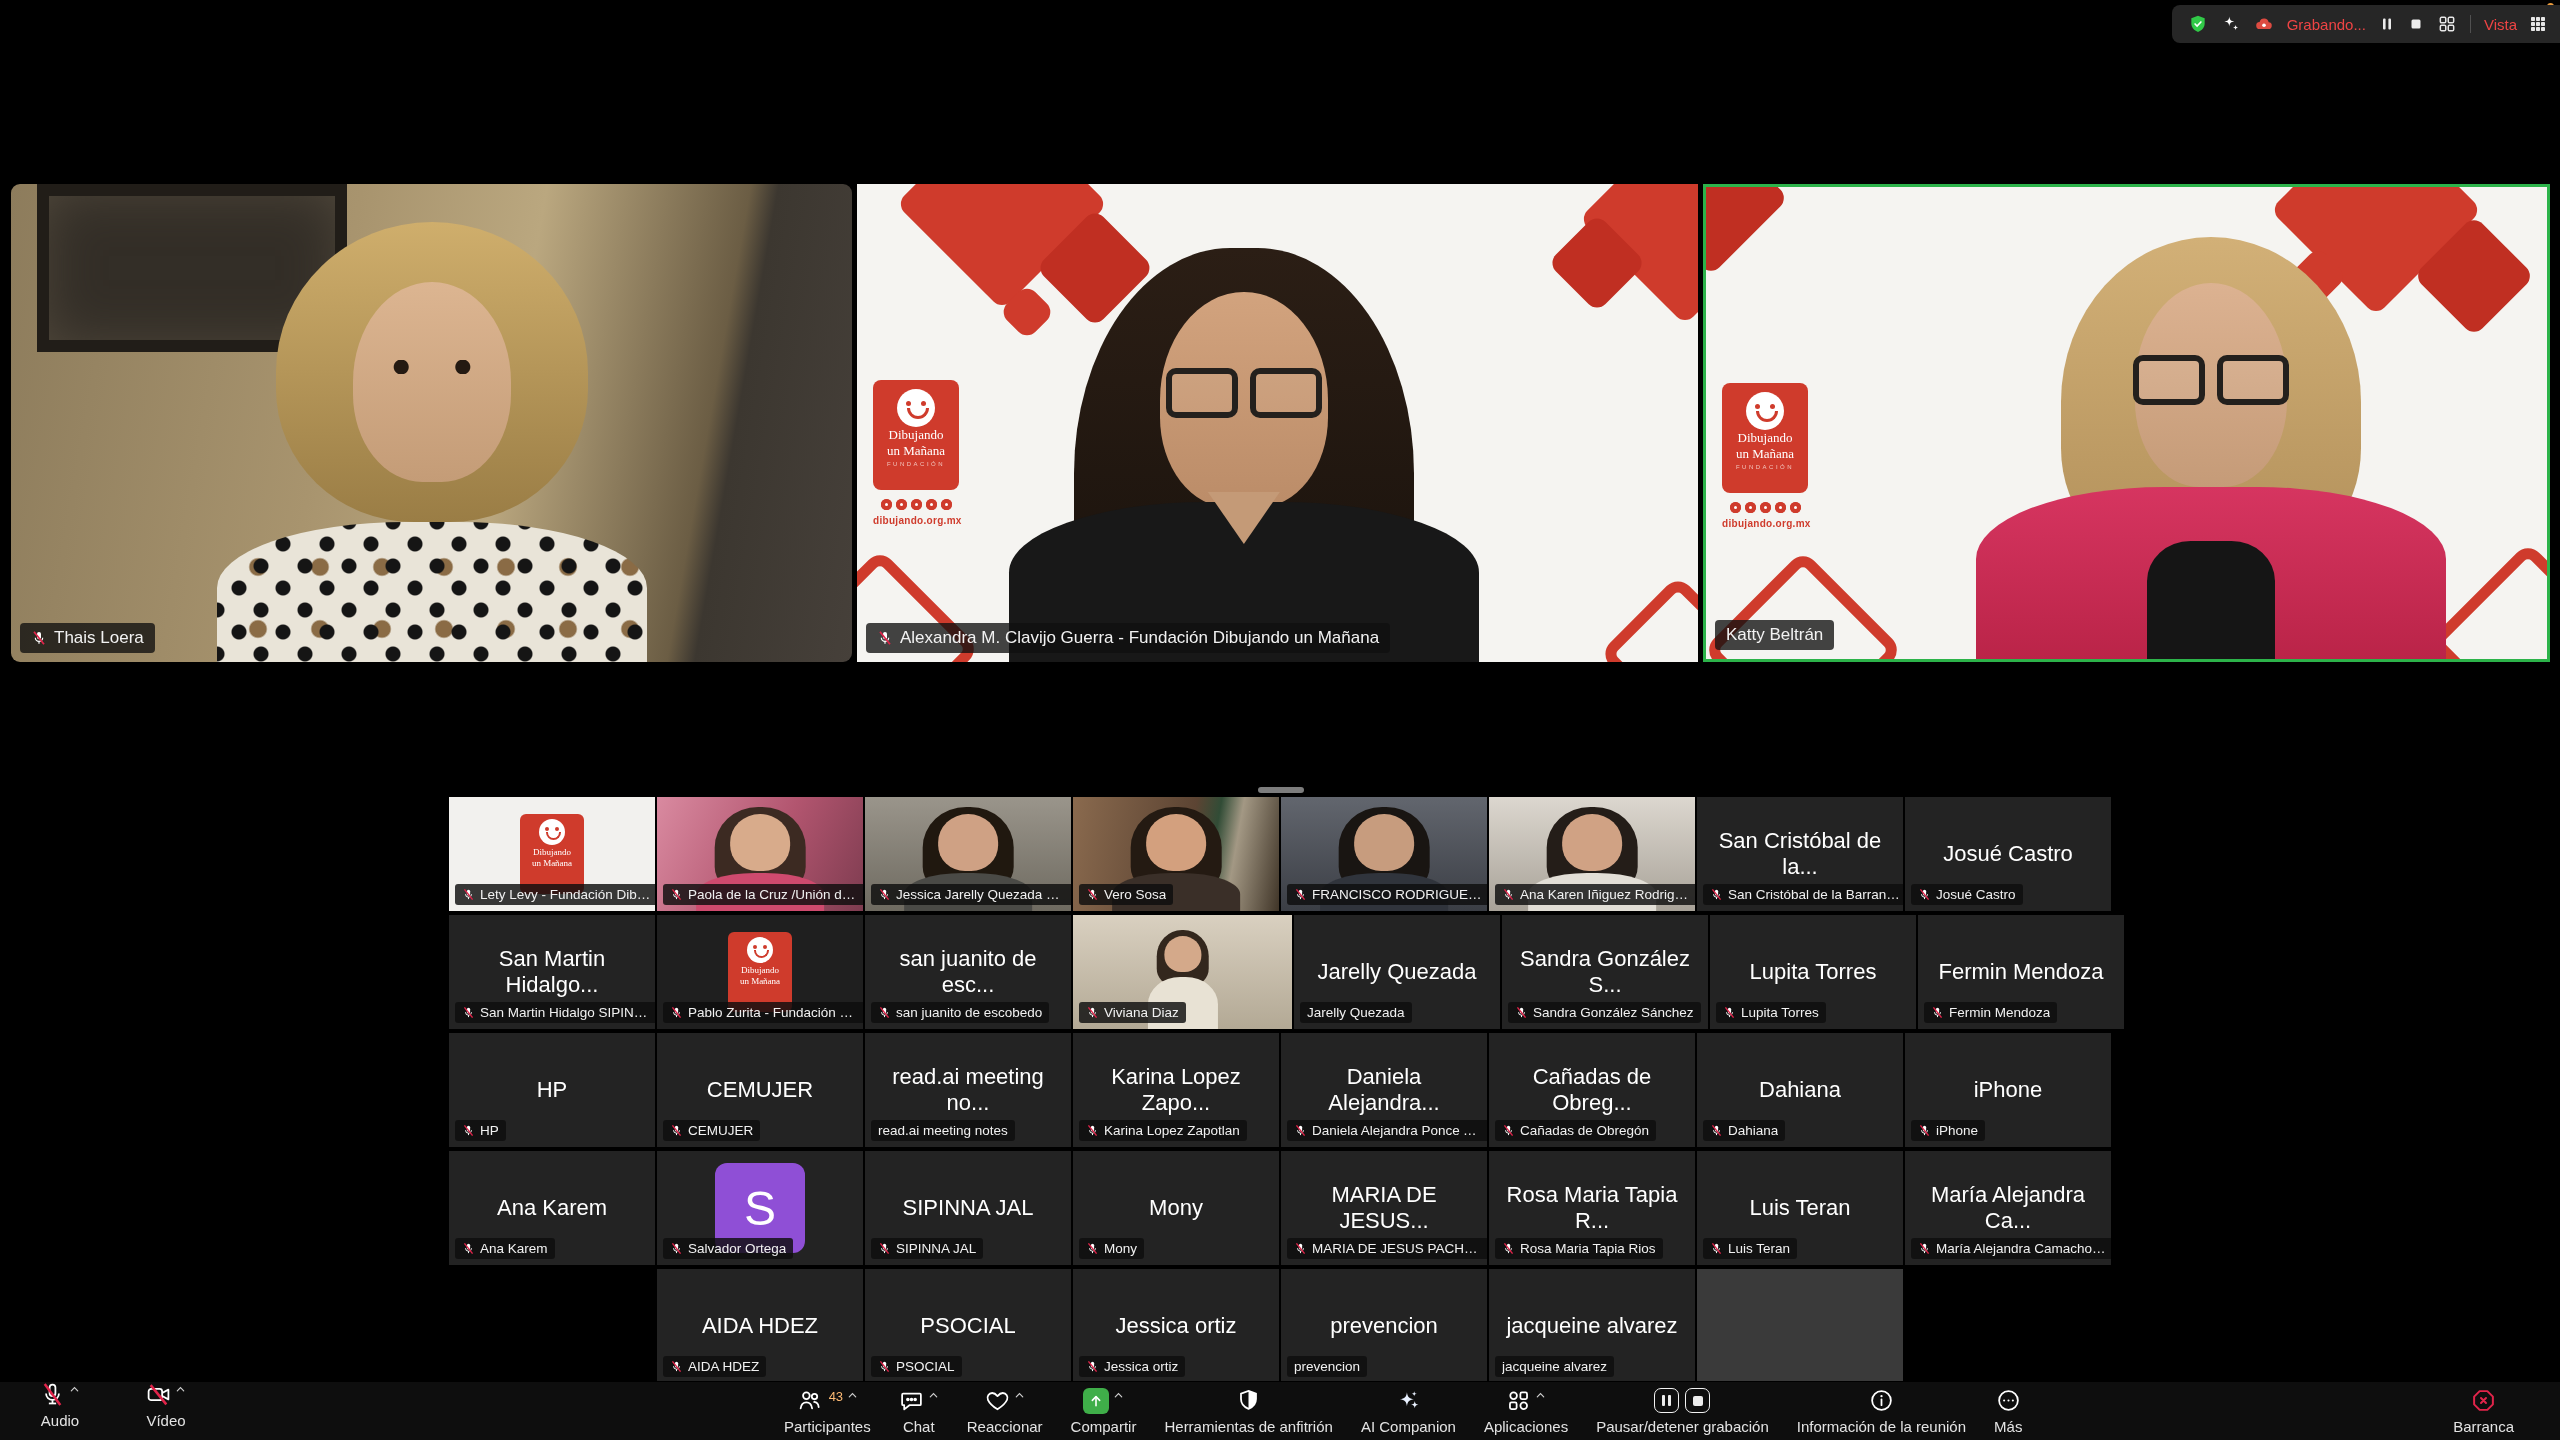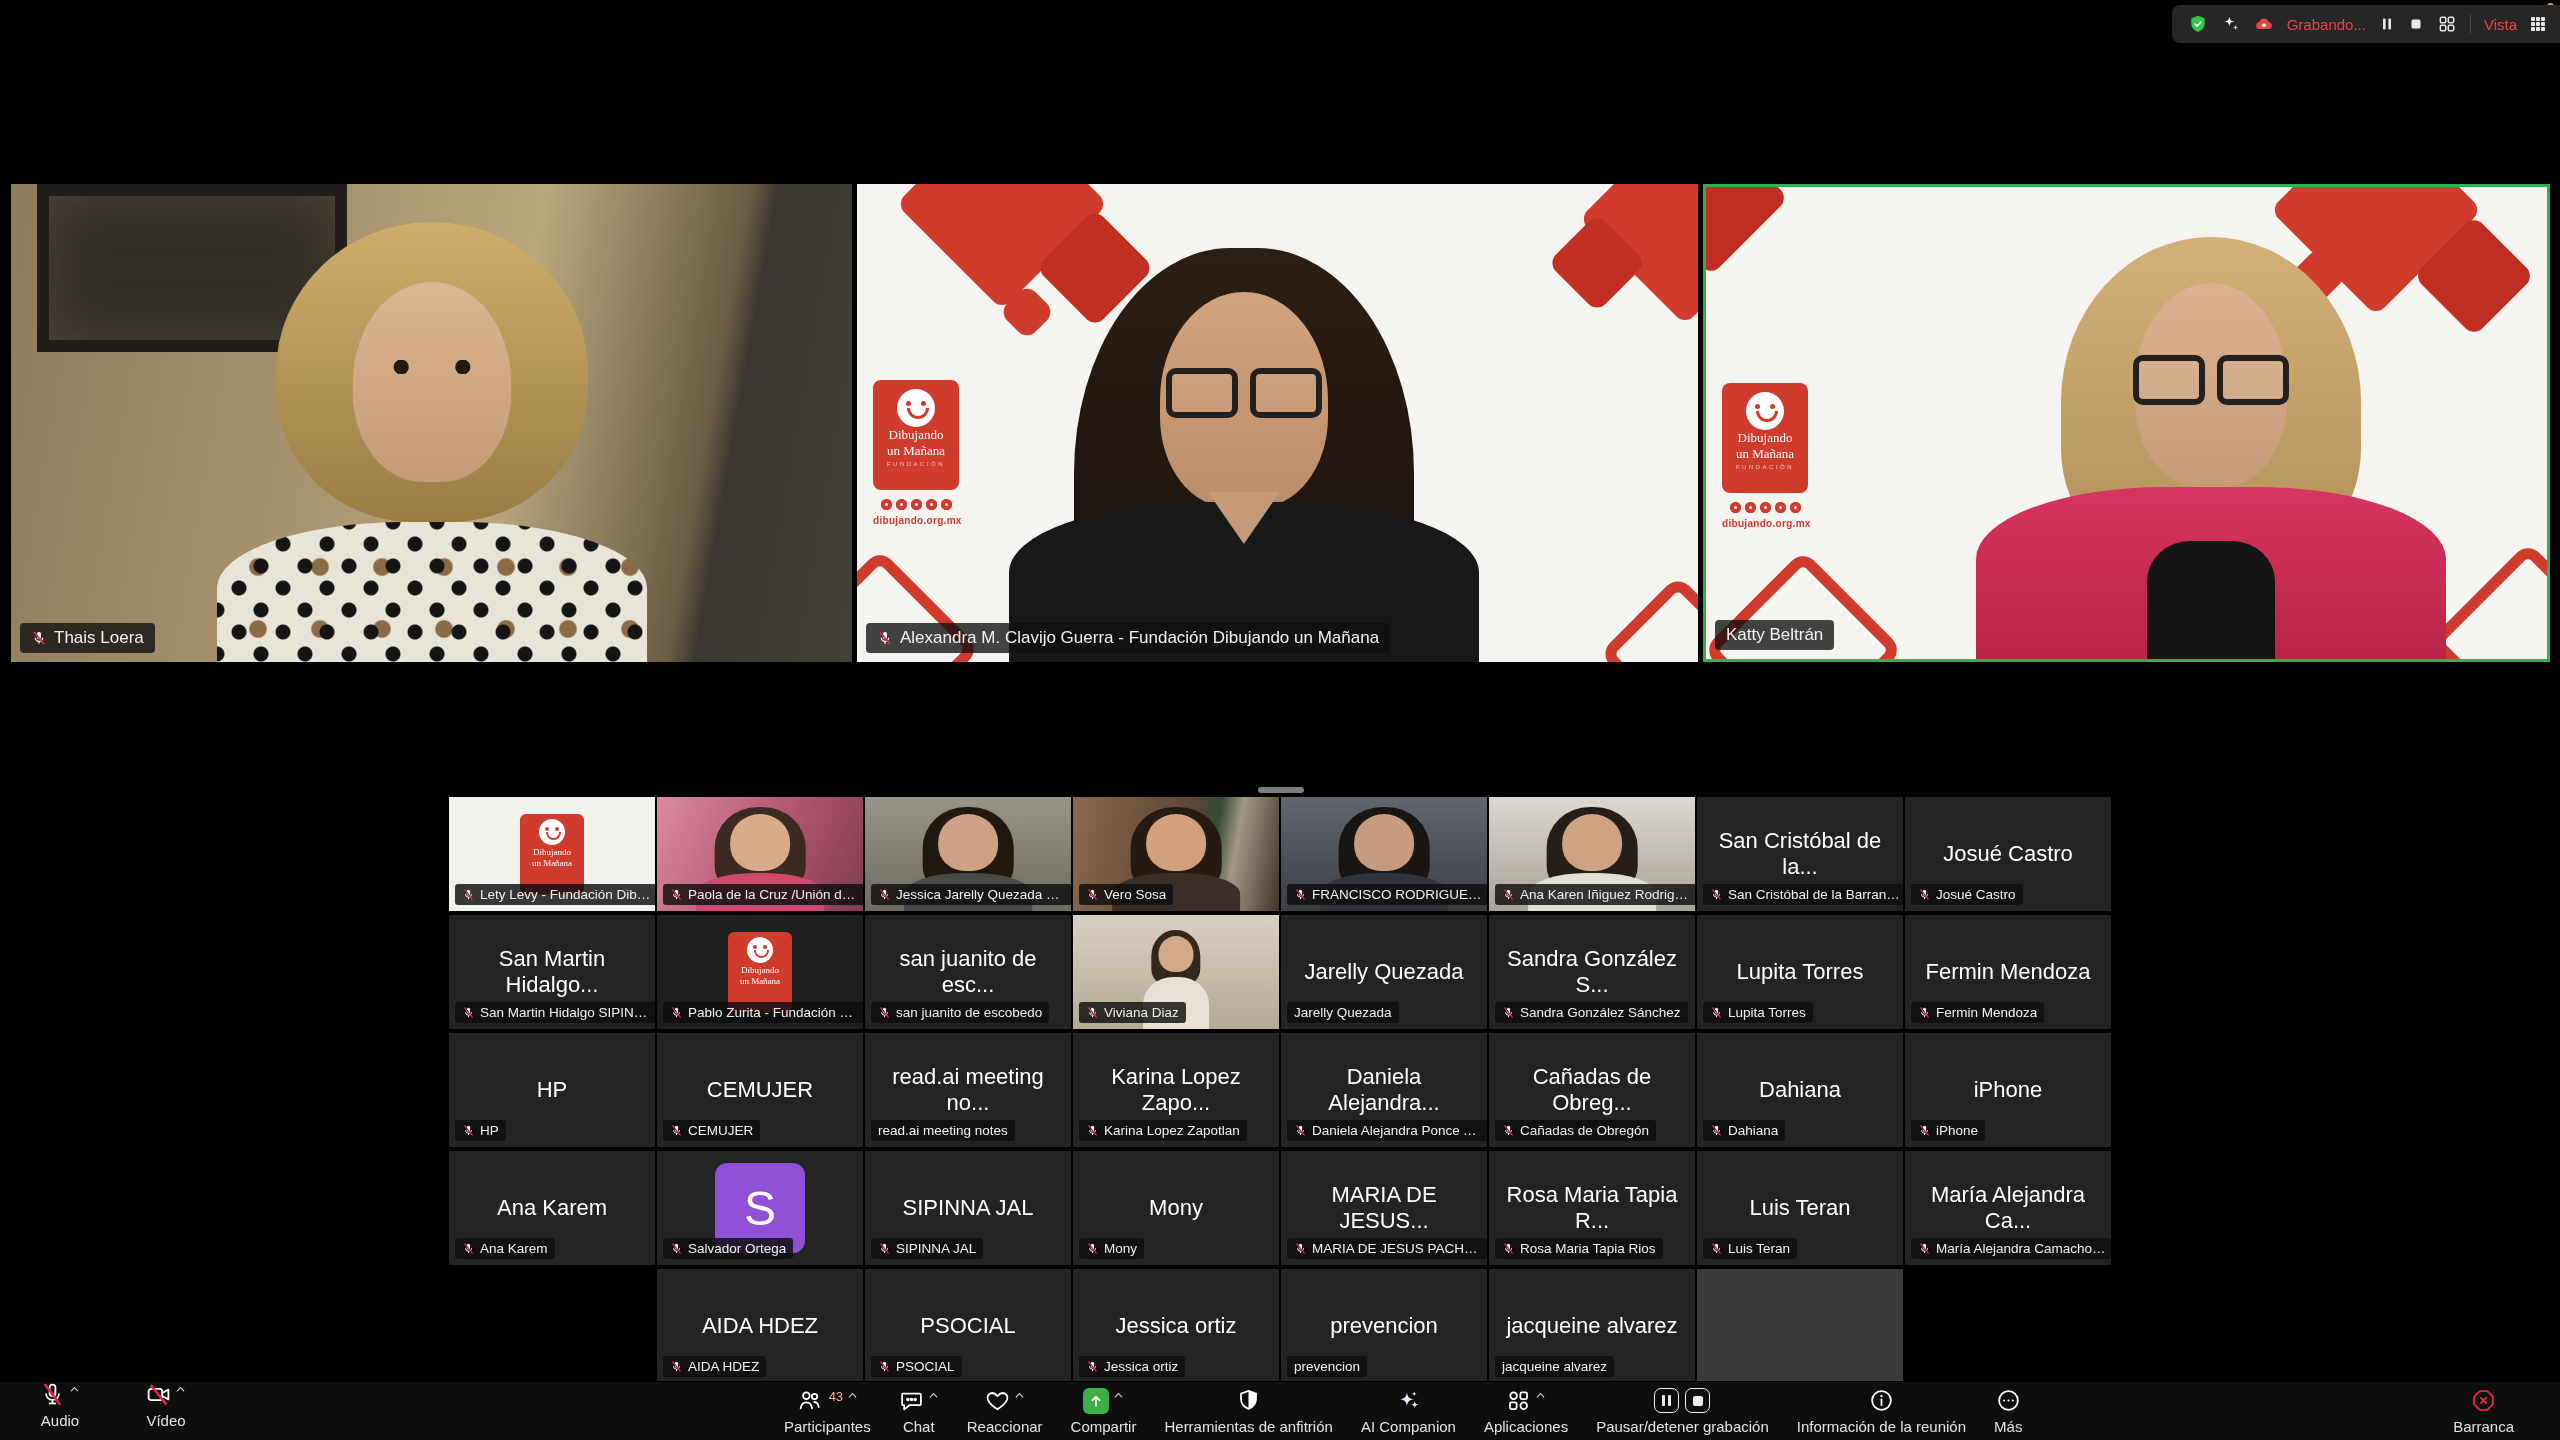--- a/index.html
+++ b/index.html
@@ -18,21 +18,21 @@
 
   
   .main-stage{position:absolute;left:11px;top:184px;width:2539px;height:478px;display:flex;gap:5px;}
   .main-tile{position:relative;flex:1;overflow:hidden;background:#222;}
   .main-tile.active{border:3px solid #2cb34a;}
   .m-tag{position:absolute;left:9px;bottom:9px;z-index:6;display:flex;align-items:center;gap:7px;
          background:rgba(16,16,16,.78);border-radius:4px;padding:5px 11px;font-size:17px;color:#f2f2f2;}
   .m-tag svg{width:16px;height:16px}
 
   
-  .m1{background:linear-gradient(100deg,#8d7c5c 0%,#a8946e 38%,#baa77f 58%,#6b5d44 80%,#3c3730 83%,#46403a 100%);}
+  .m1{background:linear-gradient(100deg,#8d7c5c 0%,#a8946e 38%,#baa77f 58%,#6b5d44 80%,#3c3730 83%,#46403a 100%);border-radius:9px;}
   .m1 .frame{position:absolute;left:26px;top:0;width:310px;height:168px;background:#332e27;
              box-shadow:inset 0 0 0 12px #211d18, inset 0 0 60px #574e40;}
   .m1 .hairM{position:absolute;left:50%;top:38px;width:312px;height:300px;transform:translateX(-50%);
              background:linear-gradient(#cfae6c,#9a7d45);border-radius:52% 52% 46% 46%;z-index:1;}
   .m1 .faceM{position:absolute;left:50%;top:98px;width:158px;height:200px;transform:translateX(-50%);
              background:linear-gradient(#dcb591,#c49c77);border-radius:50% 50% 44% 44%;z-index:2;}
   .m1 .eyes{position:absolute;left:50%;top:176px;transform:translateX(-50%);width:110px;height:14px;z-index:3;
             background:radial-gradient(circle at 22% 50%,#241a12 0 7px,transparent 8px),
                        radial-gradient(circle at 78% 50%,#241a12 0 7px,transparent 8px);}
   .m1 .bodyM{position:absolute;left:50%;bottom:-10px;width:430px;height:150px;transform:translateX(-50%);
@@ -108,21 +108,21 @@
   .t-video .head{display:block;left:50%;top:15%;width:29%;height:50%;transform:translateX(-50%);
                  border-radius:50% 50% 45% 45%;background:var(--skin,#c9a183);z-index:2;}
   .t-video .torso{display:block;left:50%;bottom:-7%;width:62%;height:40%;transform:translateX(-50%);
                   border-radius:46% 46% 0 0;background:var(--shirt,#444);z-index:3;}
   .s-pink{--hair:#3c2a22;--skin:#d8ab8b;--shirt:#cf4a6e;background:linear-gradient(115deg,#d98aa0,#b2556f 55%,#7e3c50);}
   .s-room{--hair:#20180f;--skin:#cfa184;--shirt:#4a4a46;background:linear-gradient(180deg,#9a958b,#6e6a60);}
   .s-warm{--hair:#241a12;--skin:#d3a07e;--shirt:#3a2f28;
           background:linear-gradient(100deg,#8a6a4e 0%,#5c4433 55%,#314c36 66%,#a39884 76%,#403528 100%);}
   .s-cool{--hair:#191512;--skin:#c79c7e;--shirt:#30343c;background:linear-gradient(180deg,#62666e,#3b3e45);}
   .s-light{--hair:#241d18;--skin:#d0a284;--shirt:#e2ded6;background:linear-gradient(180deg,#dcd7cf,#a8a298);}
-  .s-beige{--hair:#33271d;--skin:#d4a98a;--shirt:#e8e2d4;background:linear-gradient(180deg,#d9d0c0,#b3a995);}
+  .s-beige{--hair:#33271d;--skin:#d4a98a;--shirt:#e8e2d4;background:linear-gradient(180deg,#d9d0c0,#b3a995);padding-left:13px;}
   .s-beige .head{width:17%;height:32%;top:18%;}
   .s-beige .hair{width:24%;height:48%;top:13%;}
   .s-beige .torso{width:32%;height:52%;bottom:-6%;}
   .tile .big-text{display:none;position:absolute;inset:0;align-items:center;justify-content:center;
                   font-size:22px;color:#fff;text-align:center;padding:0 8px;}
   .t-text .big-text{display:flex;}
   .tile .avatar{display:none;position:absolute;left:50%;top:50%;transform:translate(-50%,-50%);
                 width:90px;height:90px;border-radius:12px;background:#8f4fd6;color:#fff;font-size:48px;
                 align-items:center;justify-content:center;}
   .t-avatar .avatar{display:flex;}

